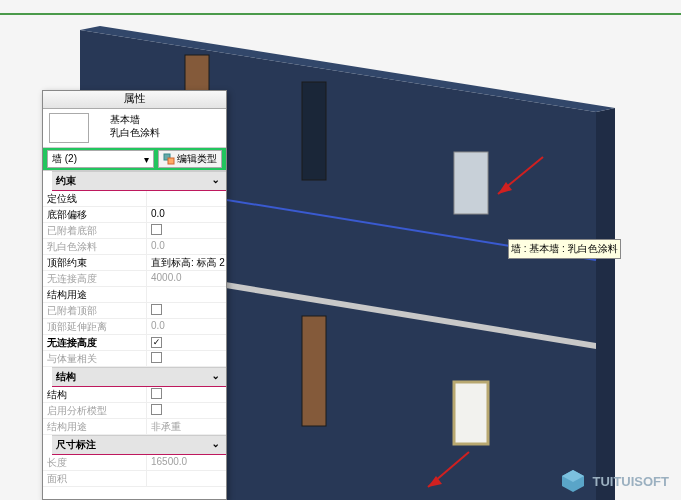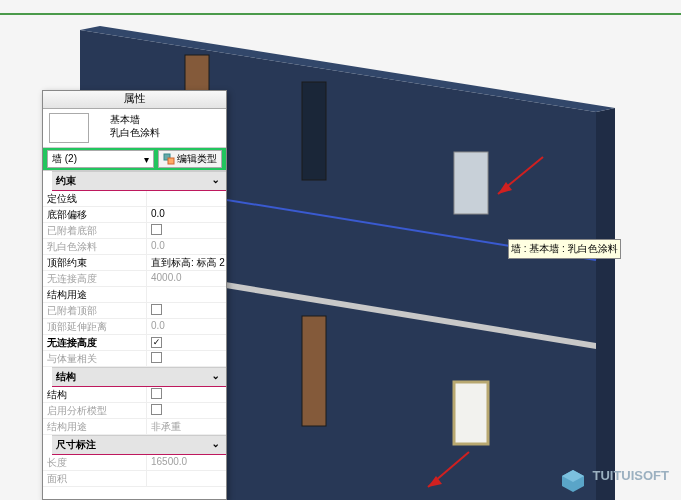--- a/index.html
+++ b/index.html
@@ -169,20 +169,21 @@
   white-space: nowrap;
 }
 .logo {
   position: absolute;
   right: 12px;
   bottom: 6px;
   font-size: 13px;
   font-weight: bold;
   color: #9bb0c0;
   display: flex;
+  align-items: center;
 }
 .logo-icon {
   width: 26px; height: 26px;
   margin-right: 6px;
 }
 </style>
 </head>
 <body>
 
 <div class="viewport">

